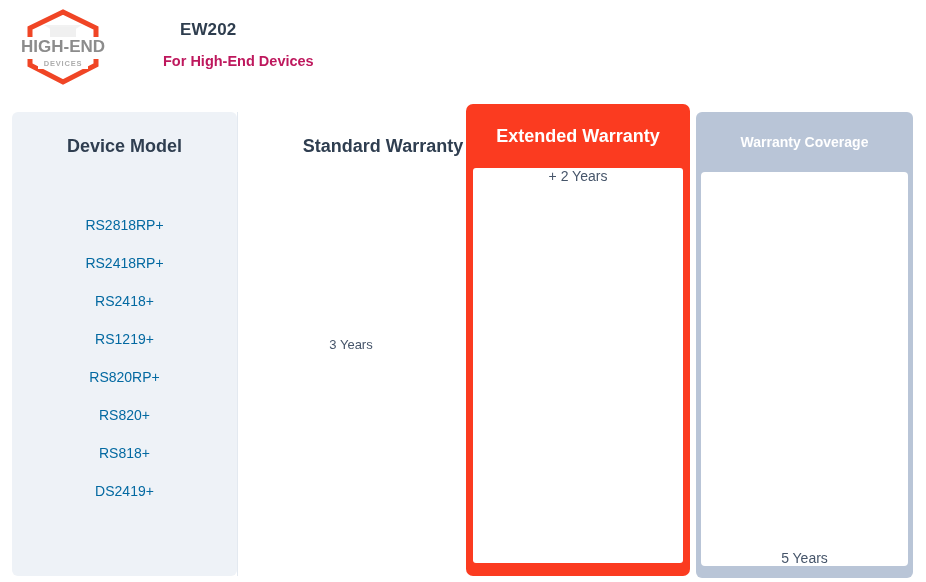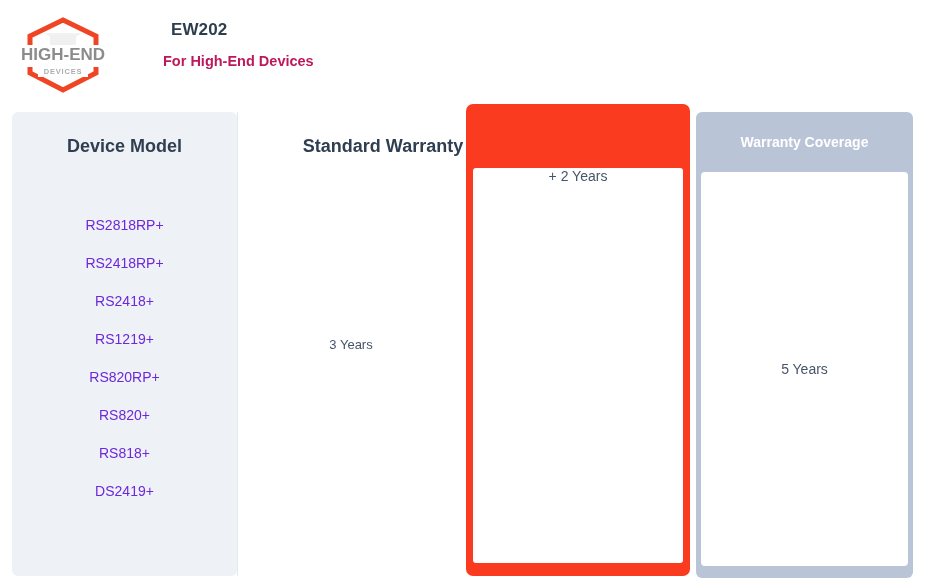--- a/index.html
+++ b/index.html
@@ -20,38 +20,38 @@
     position: absolute;
     left: 0;
     top: 0;
     width: 926px;
     height: 104px;
     background: #ffffff;
   }
   .brand-logo {
     position: absolute;
     left: 16px;
-    top: 15px;
+    top: 7px;
     width: 94px;
     height: 80px;
   }
   .brand-logo svg {
     display: block;
   }
   .header-text {
     position: absolute;
     left: 163px;
     top: 20px;
   }
   .product-code {
     font-size: 17px;
     font-weight: bold;
     color: #2e3d4e;
     letter-spacing: 0.1px;
-    margin: 0 0 12px 8px;
+    margin: 0 0 12px 17px;
     line-height: 20px;
   }
   .product-tagline {
     font-size: 14.5px;
     color: #be185d;
     margin: 0;
     line-height: 18px;
     font-weight: bold;
   }
 
@@ -83,21 +83,21 @@
     font-size: 18px;
     font-weight: bold;
     color: #2f3e50;
   }
   .device-list {
     padding-top: 26px;
     text-align: center;
   }
   .device-item {
     font-size: 14px;
-    color: #6d28d9;
+    color: #0369a1;
     line-height: 38px;
     height: 38px;
   }
 
   
   .v-divider {
     position: absolute;
     left: 237px;
     top: 8px;
     width: 1px;
@@ -198,21 +198,21 @@
   }
   .coverage-body {
     position: absolute;
     left: 5px;
     top: 60px;
     width: 207px;
     height: 394px;
     background: #ffffff;
     border-radius: 4px;
     display: flex;
-    align-items: center;
+    align-items: flex-end;
     justify-content: center;
     box-sizing: border-box;
   }
   .coverage-body .col-value {
     font-size: 14px;
     color: #46556a;
   }
 </style>
 </head>
 <body>
@@ -255,20 +255,21 @@
   </div>
 
   <div class="v-divider"></div>
 
   <div class="col-standard">
     <div class="col-head">Standard Warranty</div>
     <div class="col-value">3 Years</div>
   </div>
 
   <div class="col-extended">
+    <div class="col-head">Extended Warranty</div>
     <div class="extended-body">
       <span class="col-value">+ 2 Years</span>
     </div>
   </div>
 
   <div class="col-coverage">
     <div class="col-head">Warranty Coverage</div>
     <div class="coverage-body">
       <span class="col-value">5 Years</span>
     </div>

